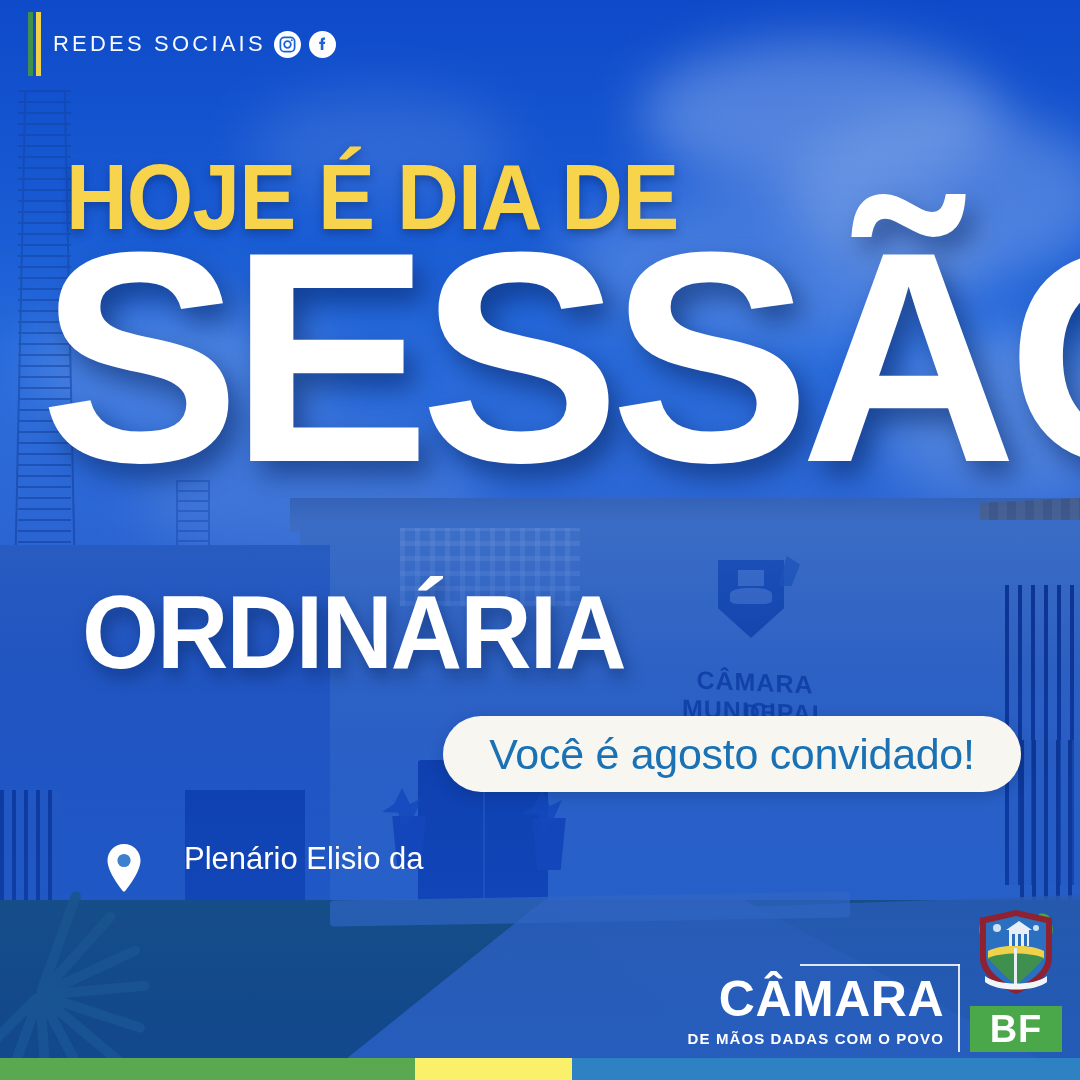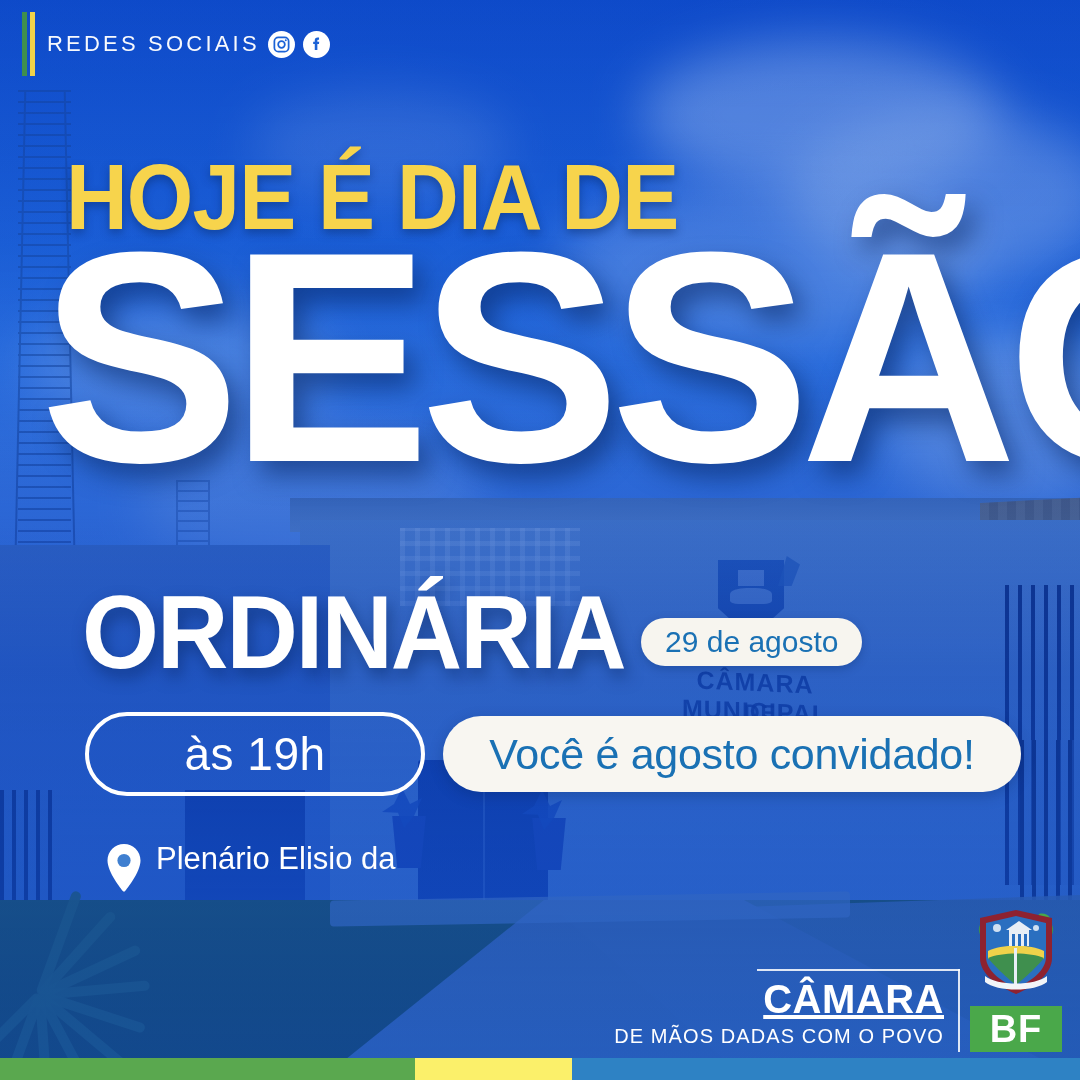--- a/index.html
+++ b/index.html
@@ -151,21 +151,21 @@
   }
   .tint2{
     position:absolute;inset:0;
     background:linear-gradient(180deg,rgba(18,88,222,.18) 0%,rgba(18,88,222,.10) 40%,rgba(20,88,215,.40) 72%,rgba(22,92,215,.52) 100%);
   }
 
   
   .content{position:absolute;inset:0;}
 
   
-  .social{position:absolute;left:22px;top:12px;display:flex;align-items:center;text-align:right;}
+  .social{position:absolute;left:28px;top:12px;display:flex;align-items:center;text-align:right;}
   .accent-bars{display:flex;height:64px;margin-right:12px;}
   .bar-g{width:5px;background:#3f8f4e;}
   .bar-y{width:5px;background:#f0d24a;margin-left:3px;}
   .social-txt{display:flex;flex-direction:column;justify-content:center;}
   .soc-line1{display:flex;align-items:center;gap:8px;}
   .soc-l1-text{
     color:#ffffff;font-size:22px;letter-spacing:3.2px;font-weight:400;line-height:1;
     opacity:.97;
   }
   .soc-handle{
@@ -216,34 +216,34 @@
     position:absolute;left:443px;top:716px;width:578px;height:76px;
     display:flex;align-items:center;justify-content:center;
     background:#f8f6f1;border-radius:40px;
     color:#1a71b4;font-size:43px;font-weight:400;letter-spacing:-.3px;
     box-shadow:0 4px 14px rgba(4,30,80,.25);
   }
 
   
   .loc{position:absolute;left:106px;top:840px;display:flex;align-items:flex-start;gap:14px;}
   .pin{width:36px;height:48px;flex:0 0 auto;margin-top:4px;}
-  .loc-txt{color:#ffffff;font-size:31px;line-height:1.22;font-weight:400;}
+  .loc-txt{color:#ffffff;font-size:31px;line-height:1.22;font-weight:400;margin-left:28px;}
 
   
   .logo{position:absolute;right:16px;bottom:28px;display:flex;align-items:flex-end;gap:8px;}
   .logo-left{position:relative;padding:10px 16px 6px 4px;text-align:right;}
   .logo-left:before{
     content:"";position:absolute;right:0;top:0;width:2px;height:100%;background:rgba(255,255,255,.85);
   }
   .logo-left:after{
     content:"";position:absolute;right:0;top:0;width:58%;height:2px;background:rgba(255,255,255,.85);
   }
-  .lg1{color:#fff;font-size:40px;font-weight:700;line-height:1;letter-spacing:.5px;text-decoration:underline;}
+  .lg1{color:#fff;font-size:50px;font-weight:700;line-height:1;letter-spacing:.5px;}
   .lg2{color:#fff;font-size:40px;font-weight:700;line-height:1.05;letter-spacing:.5px;}
-  .lg3{color:#fff;font-size:20px;font-weight:400;line-height:1;letter-spacing:1.1px;margin-top:7px;}
+  .lg3{color:#fff;font-size:15px;font-weight:700;line-height:1;letter-spacing:1.1px;margin-top:7px;}
   .logo-right{display:flex;flex-direction:column;align-items:center;gap:4px;width:96px;}
   .crest{width:86px;height:96px;position:relative;}
   .bf{
     width:92px;height:46px;background:#4aa84a;display:flex;align-items:center;justify-content:center;
     color:#fff;font-size:38px;font-weight:700;letter-spacing:1px;line-height:1;
   }
 
   
   .strip{position:absolute;left:0;bottom:0;width:1080px;height:22px;display:flex;}
   .strip .s-g{width:415px;background:#5aa84f;}
@@ -415,22 +415,20 @@
             </svg>
           </span>
         </div>
       </div>
     </div>
 
     <div class="hoje">HOJE É DIA DE</div>
     <div class="sessao">SESSÃO</div>
     <div class="ordinaria">ORDINÁRIA</div>
 
-    <div class="pill-date">29 de agosto</div>
-    <div class="pill-time">às 19h</div>
     <div class="pill-invite">Você é agosto convidado!</div>
 
     <div class="loc">
       <span class="pin">
         <svg width="36" height="48" viewBox="0 0 24 32">
           <path d="M12 0C5.9 0 1 4.9 1 11c0 7.8 9.4 19.3 10.2 20.3.4.5 1.2.5 1.6 0C13.6 30.3 23 18.8 23 11 23 4.9 18.1 0 12 0z" fill="#ffffff"></path>
           <circle cx="12" cy="11" r="4.4" fill="#3f7fd0"></circle>
         </svg>
       </span>
       <span class="loc-txt">

